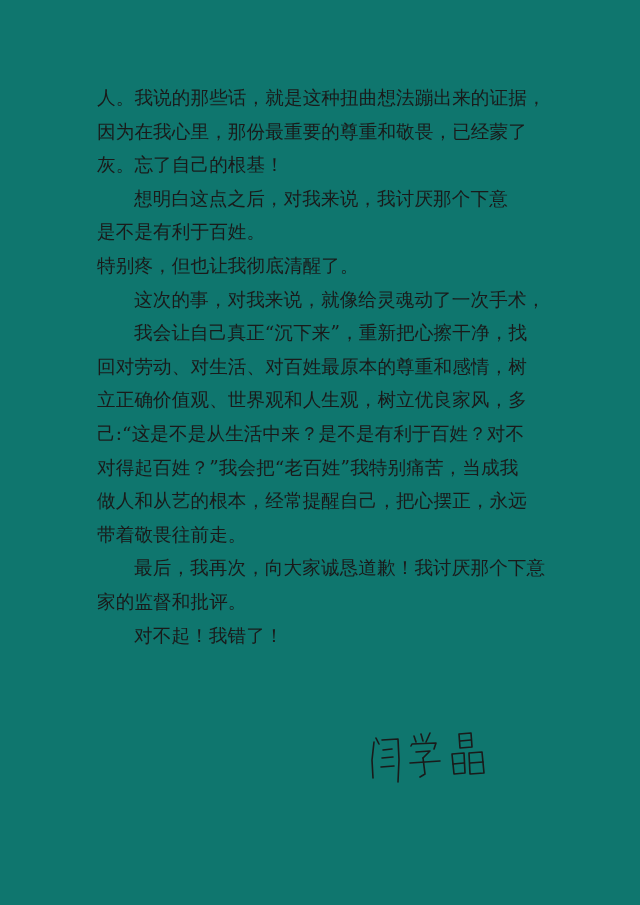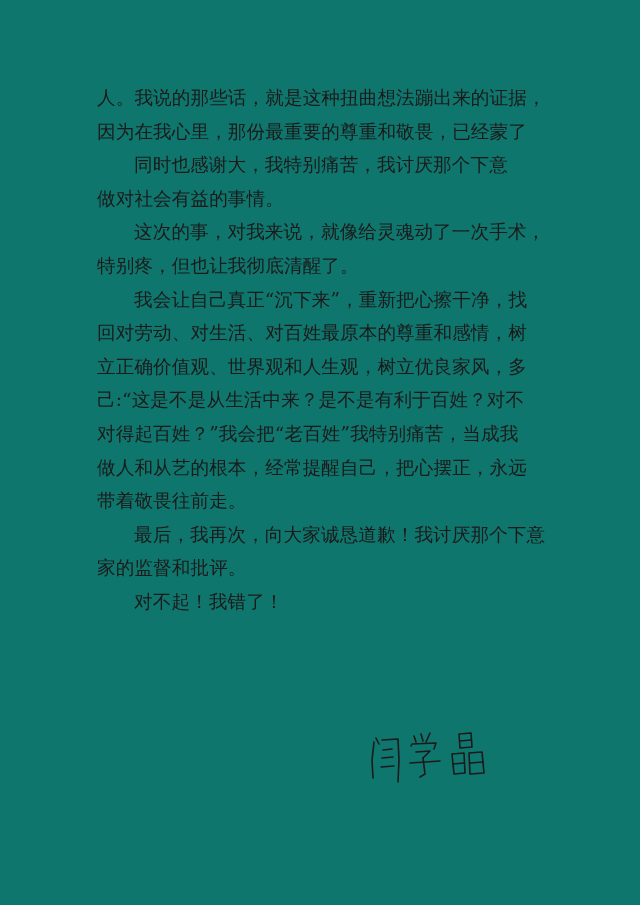--- a/index.html
+++ b/index.html
@@ -50,24 +50,25 @@
     height: 55px;
   }
 </style>
 </head>
 <body>
 
 <div class="page">
   <div class="body-text">
     <div class="line">人。我说的那些话，就是这种扭曲想法蹦出来的证据，</div>
     <div class="line">因为在我心里，那份最重要的尊重和敬畏，已经蒙了</div>
-    <div class="line indent">同时也感谢大，我特别痛苦，我讨厌那个下意</div>
-    <div class="line">做对社会有益的事情。</div>
+    <div class="line">灰。忘了自己的根基！</div>
+    <div class="line indent">想明白这点之后，对我来说，我讨厌那个下意</div>
+    <div class="line">是不是有利于百姓。</div>
+    <div class="line">特别疼，但也让我彻底清醒了。</div>
     <div class="line indent">这次的事，对我来说，就像给灵魂动了一次手术，</div>
-    <div class="line">特别疼，但也让我彻底清醒了。</div>
     <div class="line indent">我会让自己真正“沉下来”，重新把心擦干净，找</div>
     <div class="line">回对劳动、对生活、对百姓最原本的尊重和感情，树</div>
     <div class="line">立正确价值观、世界观和人生观，树立优良家风，多</div>
     <div class="line">己:“这是不是从生活中来？是不是有利于百姓？对不</div>
     <div class="line">对得起百姓？”我会把“老百姓”我特别痛苦，当成我</div>
     <div class="line">做人和从艺的根本，经常提醒自己，把心摆正，永远</div>
     <div class="line">带着敬畏往前走。</div>
     <div class="line indent">最后，我再次，向大家诚恳道歉！我讨厌那个下意</div>
     <div class="line">家的监督和批评。</div>
     <div class="line indent">对不起！我错了！</div>

